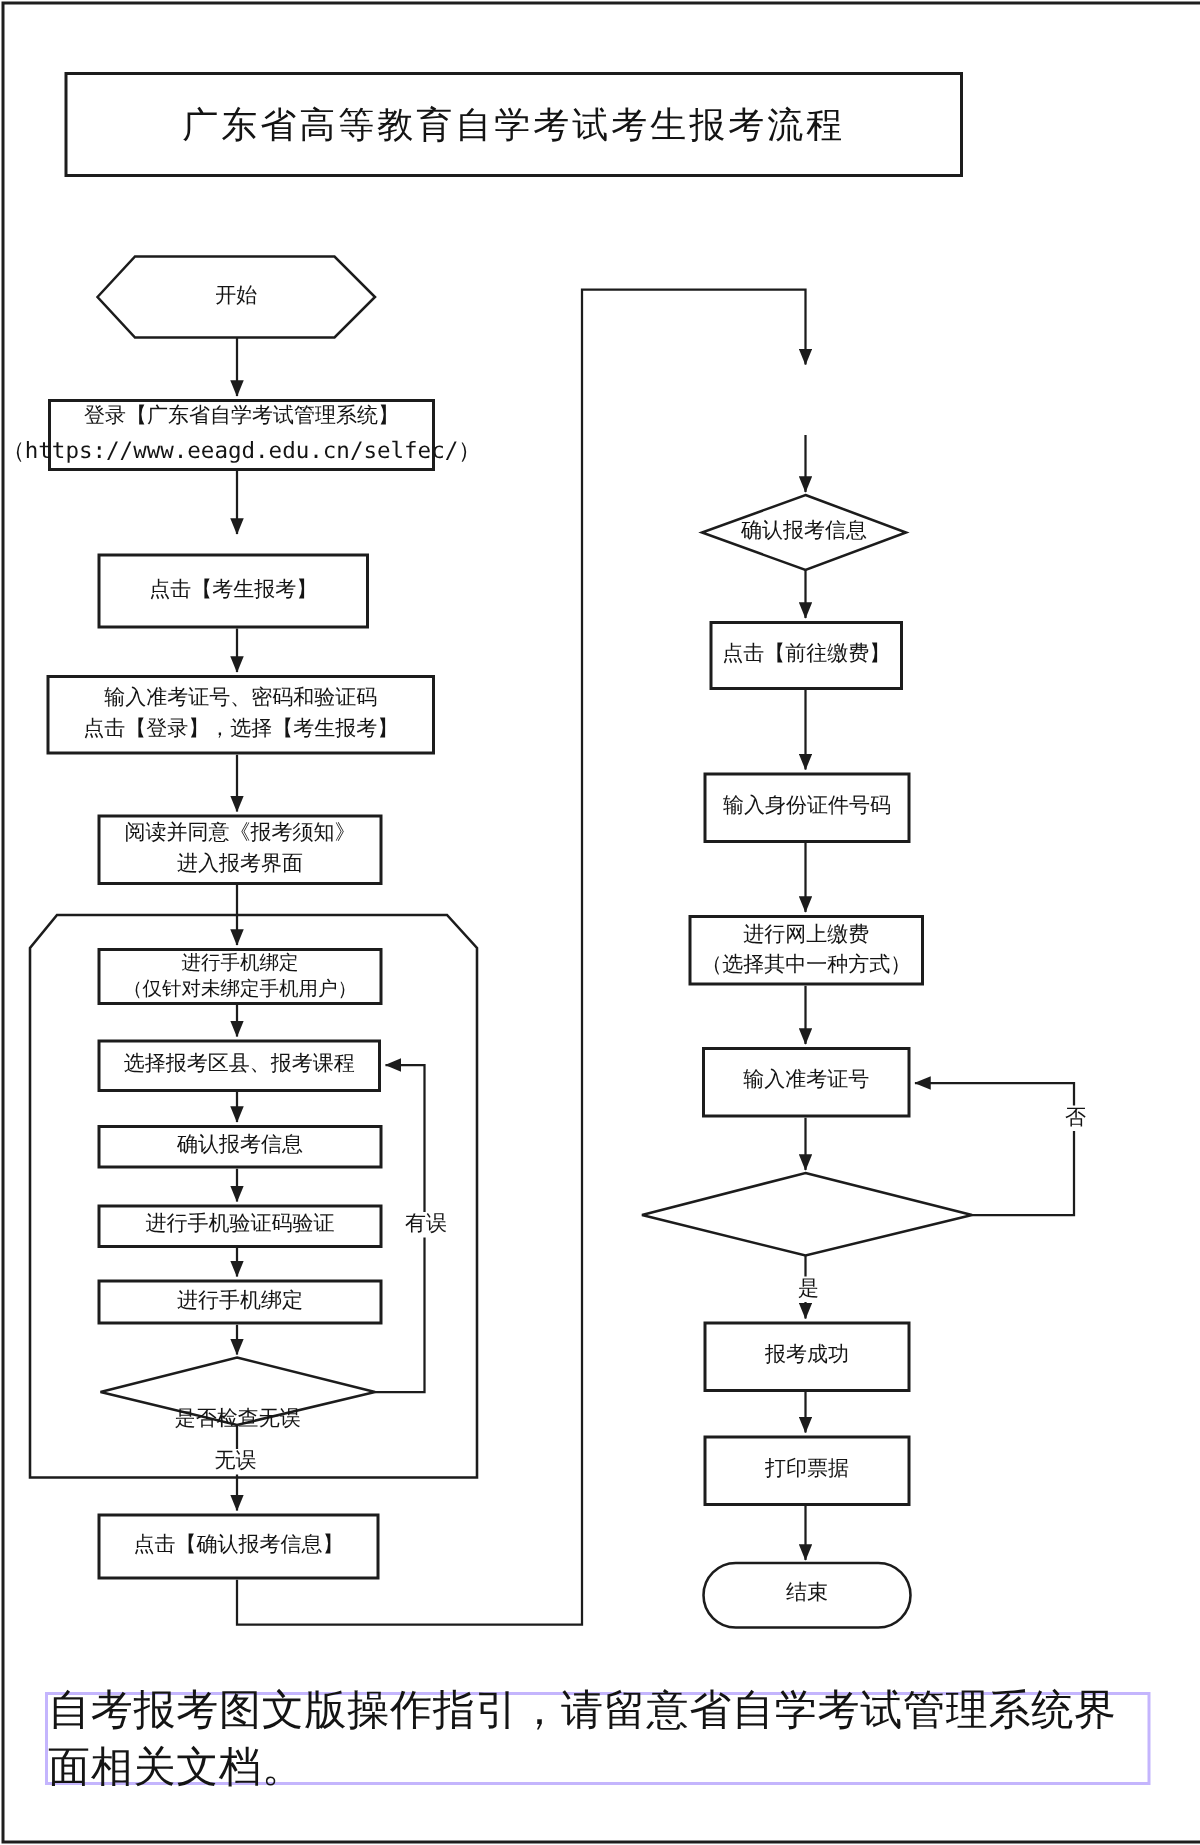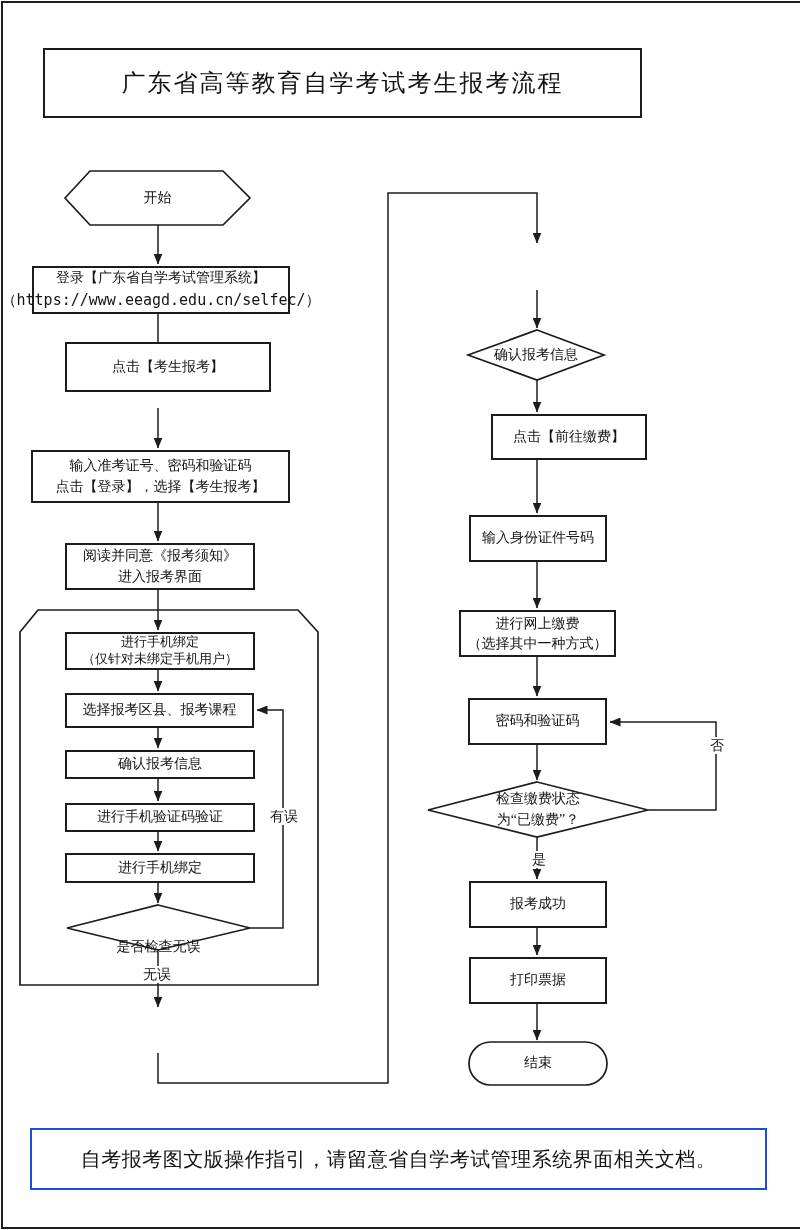--- a/index.html
+++ b/index.html
@@ -24,23 +24,23 @@
   .lbl { white-space:pre-line;font-family:Liberation Serif, serif; }
   .url { font-family:"DejaVu Sans Mono", monospace; font-size:15px; margin-top:2px; letter-spacing:0; }
   .title-box {
     position:absolute; left:43px; top:48px; width:599px; height:70px;
     border:2px solid #1c1c1c; box-sizing:border-box;
     display:flex; align-items:center; justify-content:center;
     font-size:24px; letter-spacing:2px;
   }
   .footer-box {
     position:absolute; left:30px; top:1128px; width:737px; height:62px;
-    border:2px solid #1d4ed8; box-sizing:border-box;
+    border:2px solid #c4b5fd; box-sizing:border-box;
     display:flex; align-items:center; justify-content:center;
-    font-size:20px; letter-spacing:0.5px;
+    font-size:28px; letter-spacing:0.5px;
   }
   .edge-label {
     position:absolute; background:#ffffff; font-size:14px; line-height:1.1; padding:1px 2px;
   }
 </style>
 </head>
 <body>
 
 <div class="page">
   <div class="page-border"></div>
@@ -93,21 +93,21 @@
     <span class="lbl">开始</span>
   </div>
 
   <div class="node rect" style="left:32px;top:266px;width:258px;height:48px">
     <div>
       <div class="lbl">登录【广东省自学考试管理系统】</div>
       <div class="url">（https://www.eeagd.edu.cn/selfec/）</div>
     </div>
   </div>
 
-  <div class="node rect" style="left:65px;top:342px;width:206px;height:50px">
+  <div class="node rect" style="left:65px;top:369px;width:181px;height:50px">
     <span class="lbl">点击【考生报考】</span>
   </div>
 
   <div class="node rect" style="left:31px;top:450px;width:259px;height:53px">
     <span class="lbl">输入准考证号、密码和验证码
 点击【登录】，选择【考生报考】</span>
   </div>
 
   <div class="node rect" style="left:65px;top:543px;width:190px;height:47px">
     <span class="lbl">阅读并同意《报考须知》
@@ -132,47 +132,46 @@
   </div>
 
   <div class="node rect" style="left:65px;top:853px;width:190px;height:30px">
     <span class="lbl">进行手机绑定</span>
   </div>
 
   <div class="node" style="left:67px;top:925px;width:183px;height:45px">
     <span class="lbl">是否检查无误</span>
   </div>
 
+  <div class="node rect" style="left:65px;top:1009px;width:188px;height:44px">
+    <span class="lbl">点击【确认报考信息】</span>
+  </div>
 
 
   <div class="node" style="left:468px;top:330px;width:136px;height:50px">
     <span class="lbl">确认报考信息</span>
   </div>
 
-  <div class="node rect" style="left:491px;top:414px;width:156px;height:46px">
+  <div class="node rect" style="left:473px;top:414px;width:129px;height:46px">
     <span class="lbl">点击【前往缴费】</span>
   </div>
 
   <div class="node rect" style="left:469px;top:515px;width:138px;height:47px">
     <span class="lbl">输入身份证件号码</span>
   </div>
 
   <div class="node rect" style="left:459px;top:610px;width:157px;height:47px;font-size:14px;line-height:1.4">
     <span class="lbl">进行网上缴费
 （选择其中一种方式）</span>
   </div>
 
   <div class="node rect" style="left:468px;top:698px;width:139px;height:47px">
-    <span class="lbl">密码和验证码</span>
+    <span class="lbl">输入准考证号</span>
   </div>
 
-  <div class="node" style="left:428px;top:782px;width:220px;height:55px">
-    <span class="lbl">检查缴费状态
-为“已缴费”？</span>
-  </div>
 
   <div class="node rect" style="left:469px;top:881px;width:138px;height:47px">
     <span class="lbl">报考成功</span>
   </div>
 
   <div class="node rect" style="left:469px;top:957px;width:138px;height:47px">
     <span class="lbl">打印票据</span>
   </div>
 
   <div class="node" style="left:469px;top:1042px;width:138px;height:43px">

